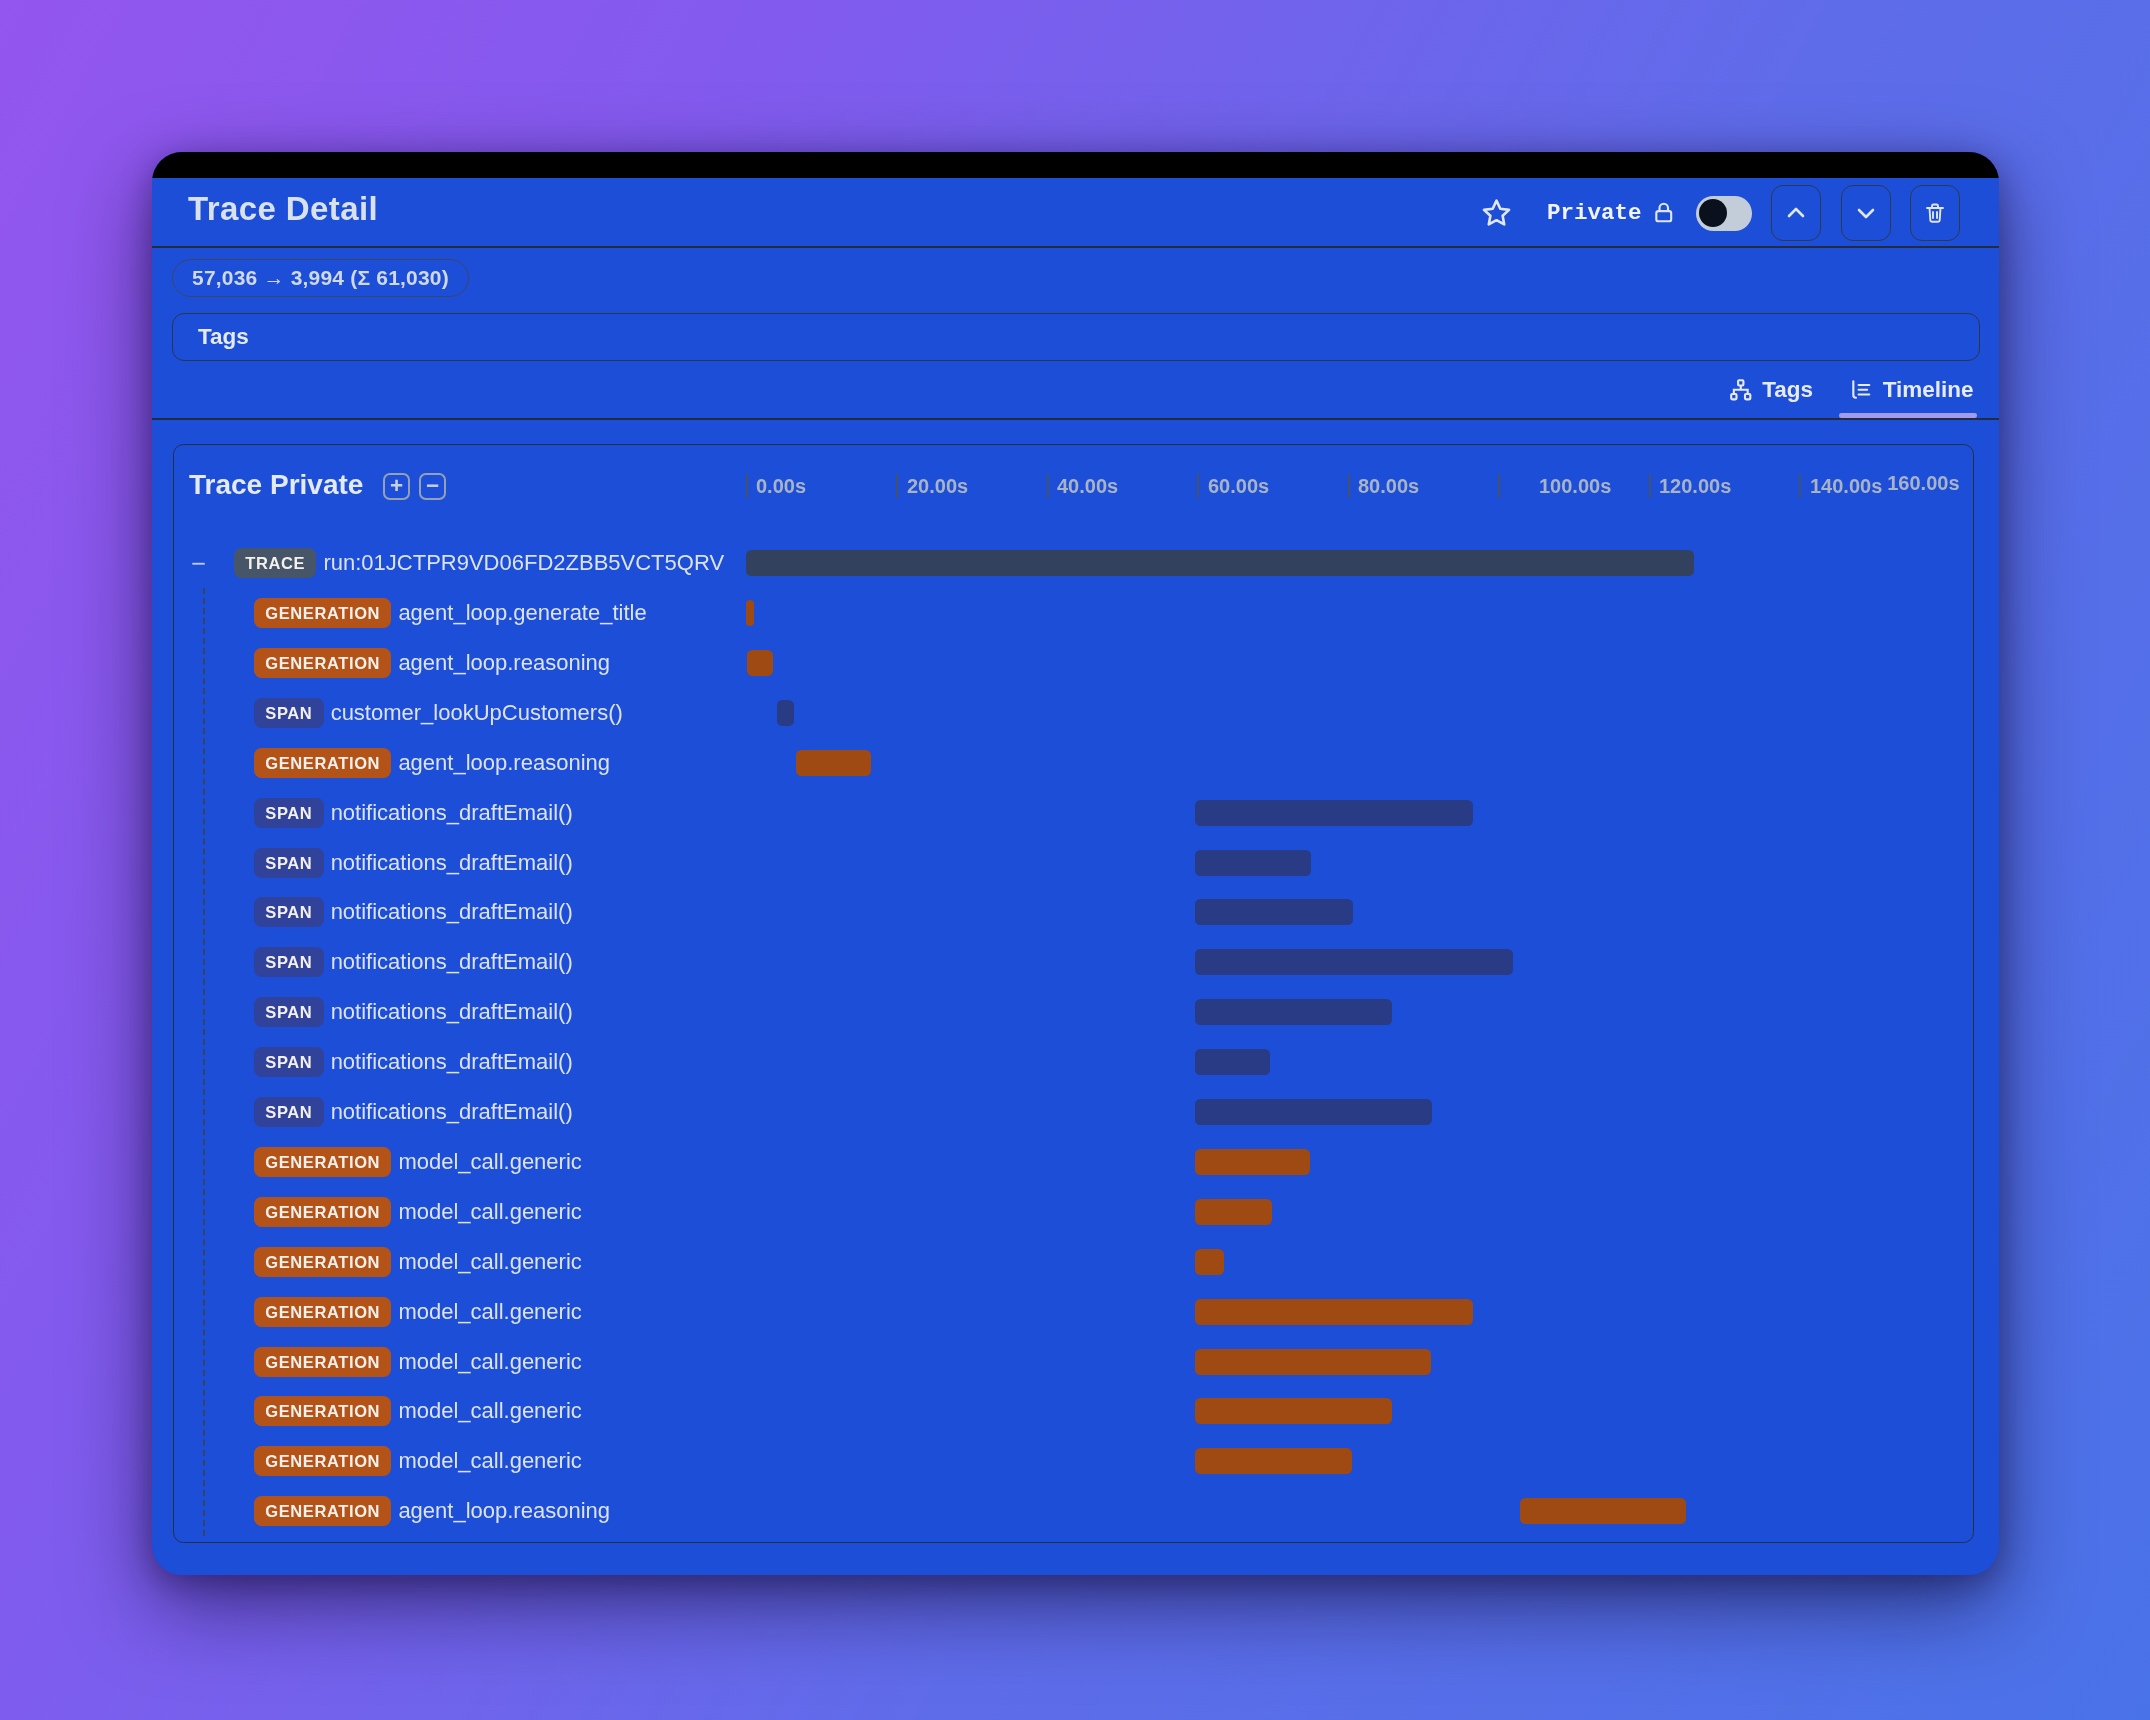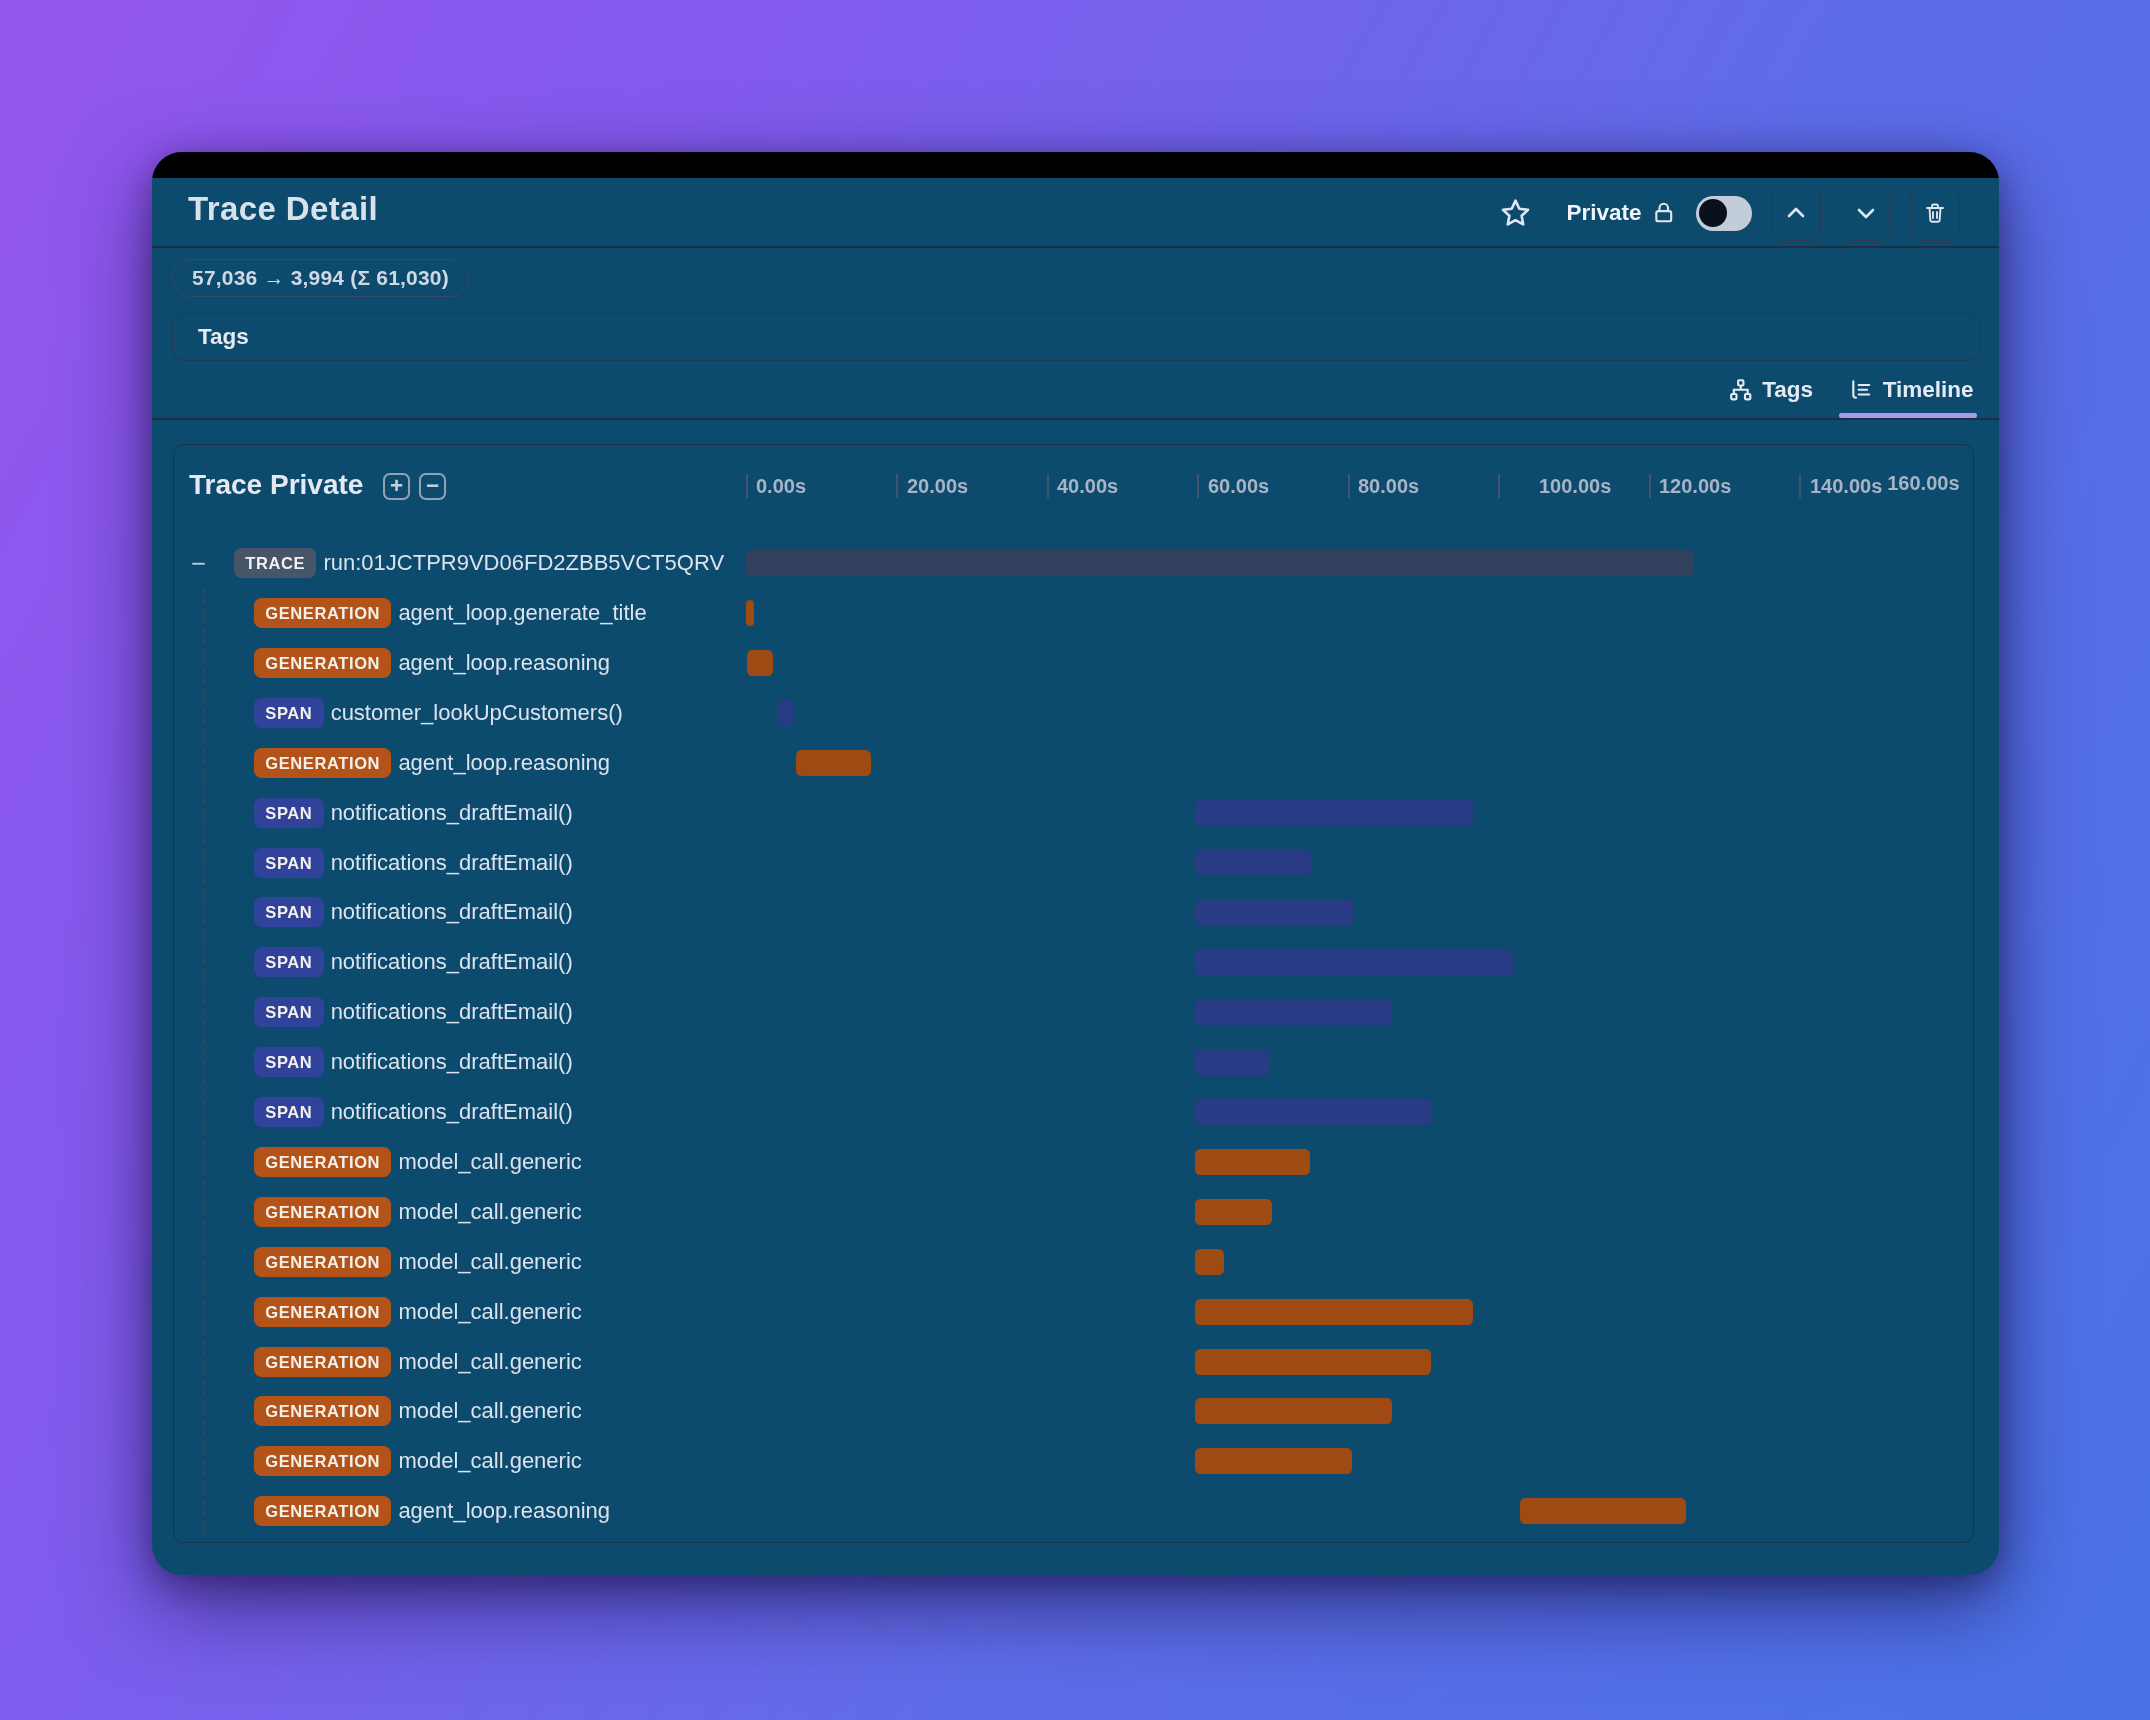--- a/index.html
+++ b/index.html
@@ -7,32 +7,32 @@
   body {
     font-family:"Liberation Sans", sans-serif;
     background:linear-gradient(118deg,#9356ee 0%,#835aee 25%,#5f6cea 60%,#4a72e8 100%);
     overflow:hidden;
   }
   .page { position:relative; width:2151px; height:1721px; }
 
   
   .window {
     position:absolute; left:152px; top:152px; width:1847px; height:1423px;
-    background:#0c4a6e; border-radius:30px;
+    background:#1d4ed8; border-radius:30px;
     box-shadow:0 30px 83px rgba(15,8,50,.55), 0 7.5px 30px rgba(15,8,50,.35);
     overflow:hidden;
   }
   .titlebar { position:absolute; left:0; top:0; width:100%; height:25.5px; background:#000; }
 
   
   .app-title { position:absolute; left:36px; top:38px; font-size:33px; font-weight:bold; color:#d9e1ea; letter-spacing:0.4px; }
   .header-controls { position:absolute; right:39px; top:30px; height:62px; display:flex; align-items:center; gap:19.5px; }
   .icon-star { width:35px; height:35px; }
   .privacy { display:flex; align-items:center; gap:9px; margin-left:13.5px; }
-  .privacy-label { font-size:22.5px; font-weight:bold; color:#f1f4f8; }
+  .privacy-label { font-size:22.5px; font-weight:bold; color:#f1f4f8;font-family:Liberation Mono, monospace; }
   .toggle { position:relative; width:56px; height:35px; border-radius:17.3px; background:#c3cdd9; margin-left:10.5px; }
   .toggle-knob { position:absolute; left:3px; top:3px; width:28.6px; height:28.6px; border-radius:50%; background:#0b101d; }
   .sq-btn {
     width:50px; height:56px; border:1.5px solid #2c3a50; border-radius:12px;
     display:flex; align-items:center; justify-content:center; background:transparent;
   }
   .sq-btn svg { width:24px; height:24px; }
   .divider { position:absolute; left:0; width:100%; height:1.5px; background:#212c3f; }
   .div-1 { top:94px; }
   .div-2 { top:266px; }

